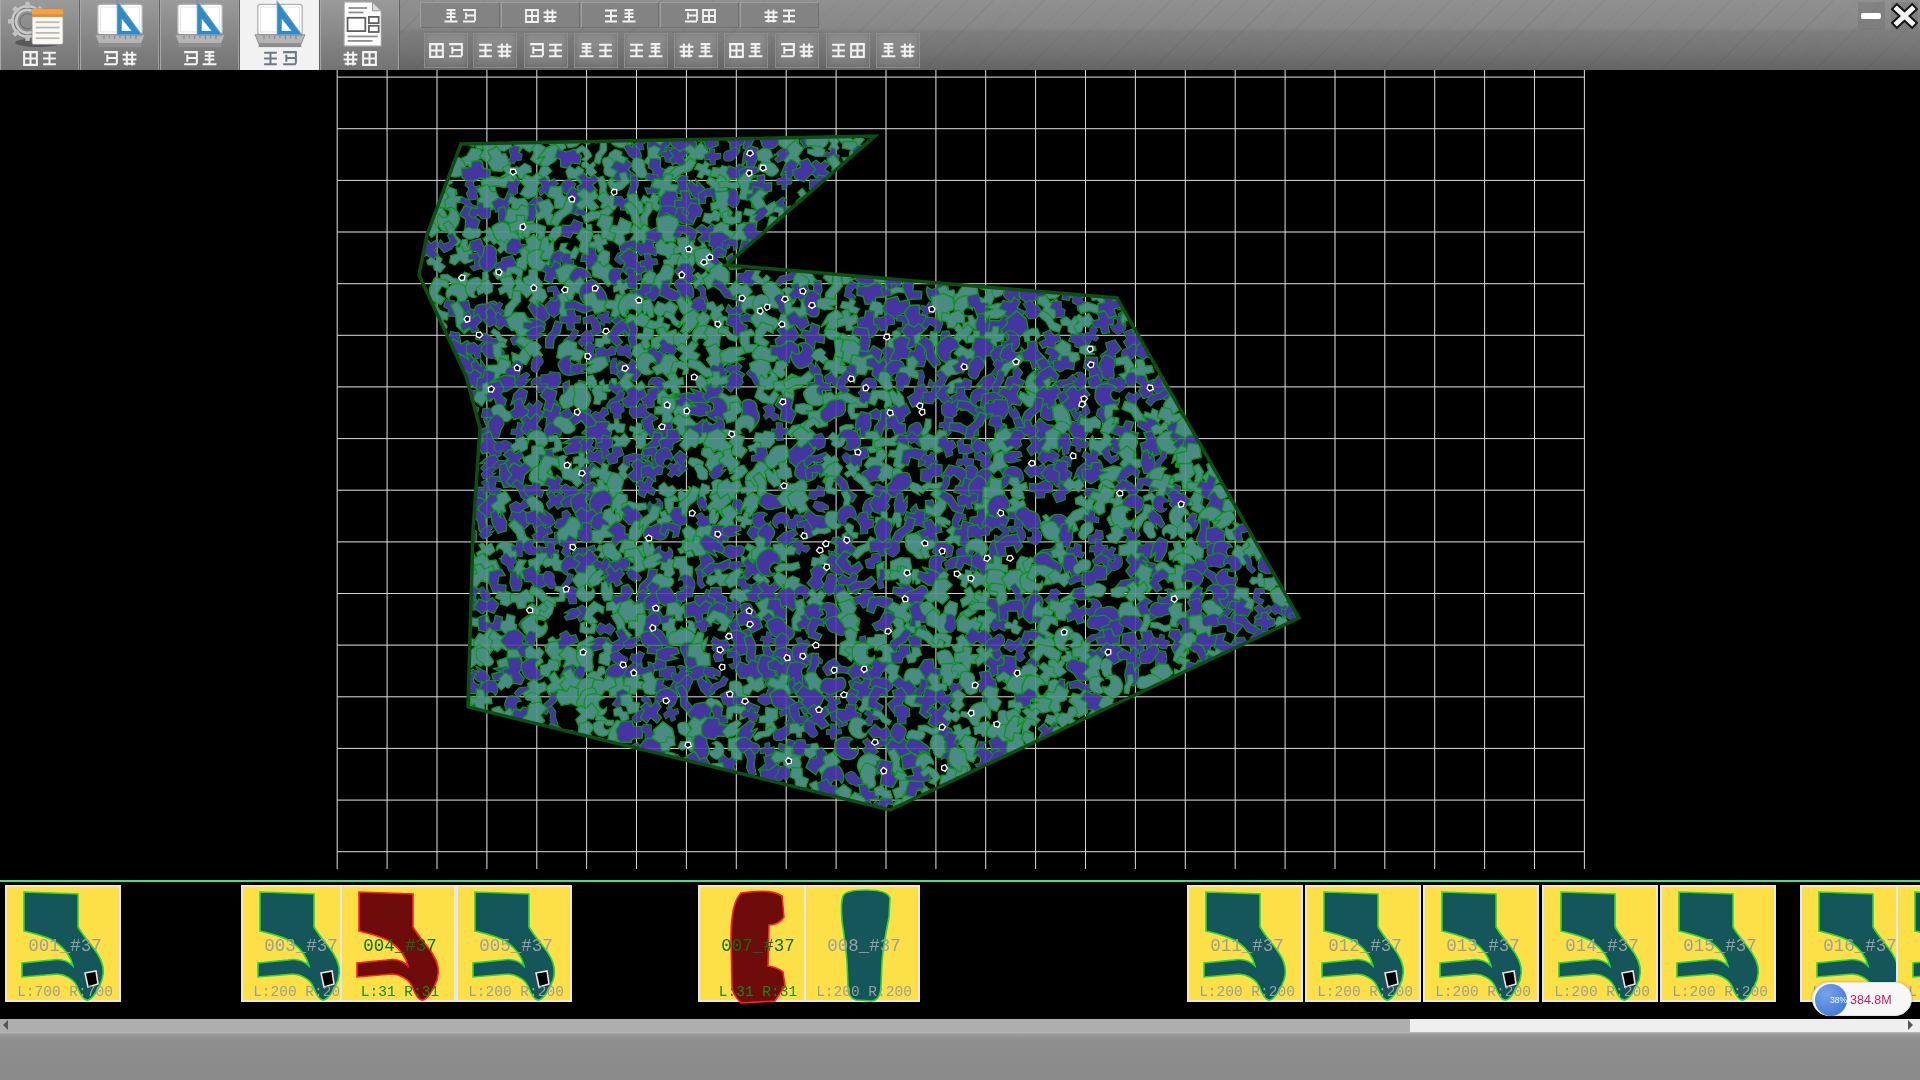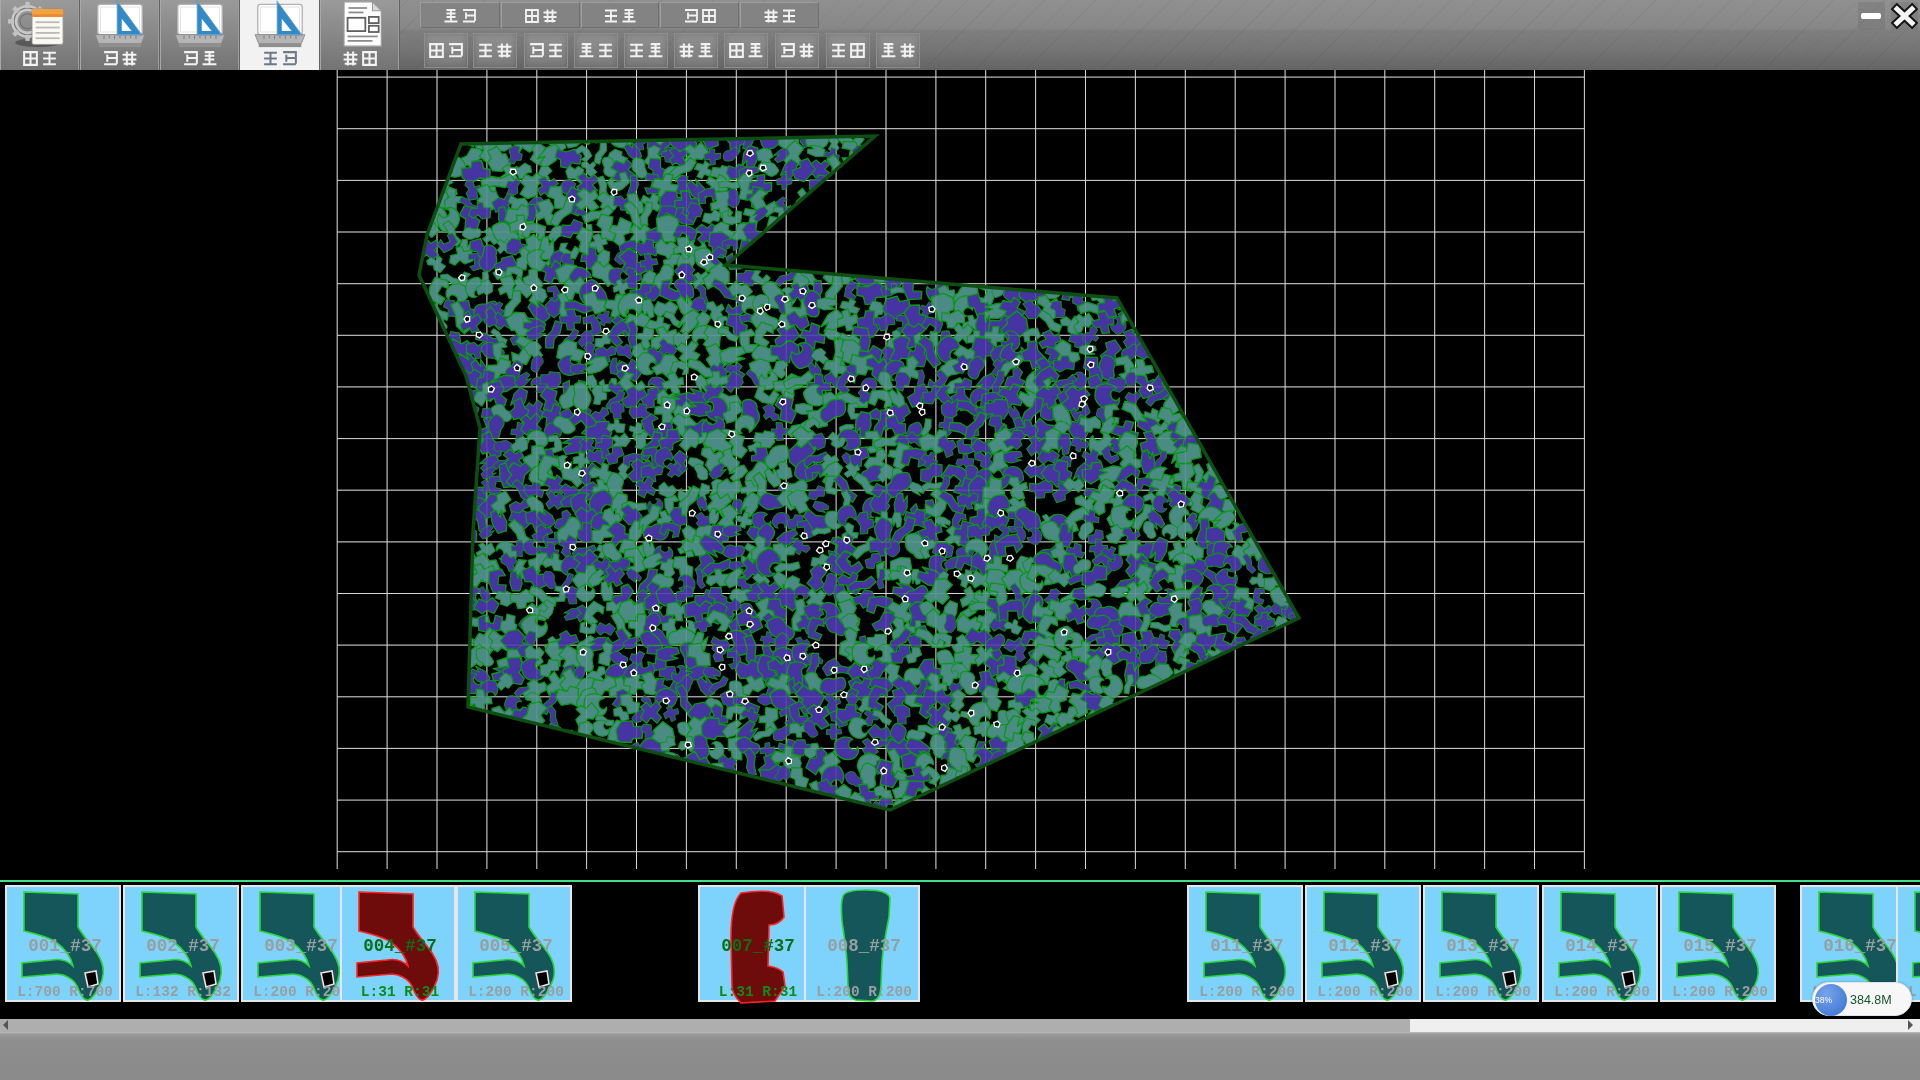--- a/index.html
+++ b/index.html
@@ -20,31 +20,31 @@
 .sbtn { position:absolute; top:33px; width:44px; height:35px;
   background:linear-gradient(180deg,#919191,#7a7a7a);
   box-shadow: inset 0 0 0 1px #8d8d8d, inset 0 0 7px rgba(0,0,0,0.22);
   text-align:center; line-height:33px; }
 #winbtns { position:absolute; top:2px; left:1858px; width:62px; white-space:nowrap; }
 .wbtn { display:inline-block; width:27px; height:28px; vertical-align:top;
   background:rgba(110,110,110,0.35); margin-right:2px; text-align:center; }
 #canvas { position:absolute; left:0; top:70px; }
 #greenline { position:absolute; left:0; top:880px; width:1920px; height:2px; background:#3fe08d; }
 #strip { position:absolute; left:0; top:885px; width:1920px; height:118px; }
-.cell { position:absolute; top:0; width:116px; height:117px; border:2px solid #e6e6e6; background:#7dd3fc;font-weight:bold; }
+.cell { position:absolute; top:0; width:116px; height:117px; border:2px solid #e6e6e6; background:#fde047; }
 #scroll { position:absolute; left:0; top:1019px; width:1920px; height:13px; background:#efefef; }
 #thumb { position:absolute; left:0; top:0; width:1410px; height:13px; background:#aeaeae; }
 #grayfoot { position:absolute; left:0; top:1032px; width:1920px; height:48px;
   background:linear-gradient(180deg,#bdbdbd 0,#9b9b9b 2px,#8e8e8e 8px,#8a8a8a 100%); }
 #pill { position:absolute; left:1812px; top:982px; width:100px; height:34px; background:#f7f7f7;
   border-radius:17px; border:1px solid #dfe3ee; box-shadow:0 0 3px rgba(0,0,0,0.25); }
 #pillc { position:absolute; left:2px; top:1px; width:32px; height:32px; border-radius:50%;
   background:radial-gradient(circle at 35% 30%, #77a3ea, #3570d2); color:#fff; font-size:8.5px;
-  text-align:left; line-height:32px; }
-#pillt { position:absolute; left:37px; top:0; height:34px; line-height:34px; color:#14532d; font-size:12.5px; }
+  text-align:right; line-height:32px; }
+#pillt { position:absolute; left:37px; top:0; height:34px; line-height:34px; color:#be185d; font-size:12.5px; }
 .arr { position:absolute; top:1px; width:0; height:0; border:5px solid transparent; }
 </style></head>
 <body>
 <svg id="canvas" width="1920" height="810" viewBox="0 0 1920 810">
 <defs>
 <path id="t0" d="M-10,-17 L7,-18 L11,-5 L5,2 L12,10 L8,18 L-3,16 L-5,5 L-15,7 L-16,-2 L-8,-5 Z" stroke="#0a9914" stroke-width="1.8" stroke-linejoin="round"></path>
       <path id="t1" d="M-13,-15 L3,-16 L5,-3 L15,0 L12,14 L-4,15 L-6,3 L-14,0 Z" stroke="#0a9914" stroke-width="1.8" stroke-linejoin="round"></path>
       <path id="t2" d="M-12,-14 C-2,-18 8,-15 12,-8 C6,-8 2,-4 4,2 C6,8 12,8 14,4 C15,12 6,18 -2,16 C-12,14 -18,4 -16,-4 C-15,-9 -14,-12 -12,-14 Z" stroke="#0a9914" stroke-width="1.8" stroke-linejoin="round"></path>
       <path id="t3" d="M-5,-20 L5,-21 L8,-7 L4,5 L8,17 L-2,21 L-8,8 L-4,-5 Z" stroke="#0a9914" stroke-width="1.8" stroke-linejoin="round"></path>
       <path id="t4" d="M-13,-15 L5,-17 L10,-7 L0,-7 L-2,5 L10,7 L8,17 L-10,16 L-15,0 Z" stroke="#0a9914" stroke-width="1.8" stroke-linejoin="round"></path>
@@ -2053,26 +2053,20 @@
 </div>
 </div>
 <div id="greenline"></div>
 <div id="strip">
     <div class="cell" style="left:5px"><svg width="116" height="117" viewBox="0 0 116 117">
         <path d="M17,5 L71,7 L71,40 C76,49 84,57 90,66 C96,75 98,84 95,93 C91,104 85,112 81,113 C77,114 73,107 70,99 C67,93 62,90 56,88 L50,87 L15,90 L15,76 L45,73 C56,71 62,75 66,79 C64,70 58,62 50,56 C44,51 30,47 17,44 Z" fill="#15565a" stroke="#27d830" stroke-width="1.6"></path>
         <path d="M78,86 L89,84 L91,97 L81,100 Z" fill="#000" stroke="#f8dede" stroke-width="1.6"></path>
         <text x="58" y="64" text-anchor="middle" font-family="Liberation Mono, monospace" font-size="17.5" fill="#989f9f">001_#37</text>
         <text x="58" y="109" text-anchor="middle" font-family="Liberation Mono, monospace" font-size="14.5" fill="#989f9f">L:700 R:700</text>
       </svg></div>
-    <div class="cell" style="left:123px"><svg width="116" height="117" viewBox="0 0 116 117">
-        <path d="M17,5 L71,7 L71,40 C76,49 84,57 90,66 C96,75 98,84 95,93 C91,104 85,112 81,113 C77,114 73,107 70,99 C67,93 62,90 56,88 L50,87 L15,90 L15,76 L45,73 C56,71 62,75 66,79 C64,70 58,62 50,56 C44,51 30,47 17,44 Z" fill="#15565a" stroke="#27d830" stroke-width="1.6"></path>
-        <path d="M78,86 L89,84 L91,97 L81,100 Z" fill="#000" stroke="#f8dede" stroke-width="1.6"></path>
-        <text x="58" y="64" text-anchor="middle" font-family="Liberation Mono, monospace" font-size="17.5" fill="#989f9f">002_#37</text>
-        <text x="58" y="109" text-anchor="middle" font-family="Liberation Mono, monospace" font-size="14.5" fill="#989f9f">L:132 R:132</text>
-      </svg></div>
     <div class="cell" style="left:241px"><svg width="116" height="117" viewBox="0 0 116 117">
         <path d="M17,5 L71,7 L71,40 C76,49 84,57 90,66 C96,75 98,84 95,93 C91,104 85,112 81,113 C77,114 73,107 70,99 C67,93 62,90 56,88 L50,87 L15,90 L15,76 L45,73 C56,71 62,75 66,79 C64,70 58,62 50,56 C44,51 30,47 17,44 Z" fill="#15565a" stroke="#27d830" stroke-width="1.6"></path>
         <path d="M78,86 L89,84 L91,97 L81,100 Z" fill="#000" stroke="#f8dede" stroke-width="1.6"></path>
         <text x="58" y="64" text-anchor="middle" font-family="Liberation Mono, monospace" font-size="17.5" fill="#989f9f">003_#37</text>
         <text x="58" y="109" text-anchor="middle" font-family="Liberation Mono, monospace" font-size="14.5" fill="#989f9f">L:200 R:200</text>
       </svg></div>
     <div class="cell" style="left:340px"><svg width="116" height="117" viewBox="0 0 116 117">
         <path d="M17,5 L71,7 L71,40 C76,49 84,57 90,66 C96,75 98,84 95,93 C91,104 85,112 81,113 C77,114 73,107 70,99 C67,93 62,90 56,88 L50,87 L15,90 L15,76 L45,73 C56,71 62,75 66,79 C64,70 58,62 50,56 C44,51 30,47 17,44 Z" fill="#6e0b0b" stroke="#ff2222" stroke-width="1.6"></path>
         <text x="58" y="64" text-anchor="middle" font-family="Liberation Mono, monospace" font-size="17.5" fill="#0c6e16">004_#37</text>
         <text x="58" y="109" text-anchor="middle" font-family="Liberation Mono, monospace" font-size="14.5" fill="#0d8c18">L:31 R:31</text>

